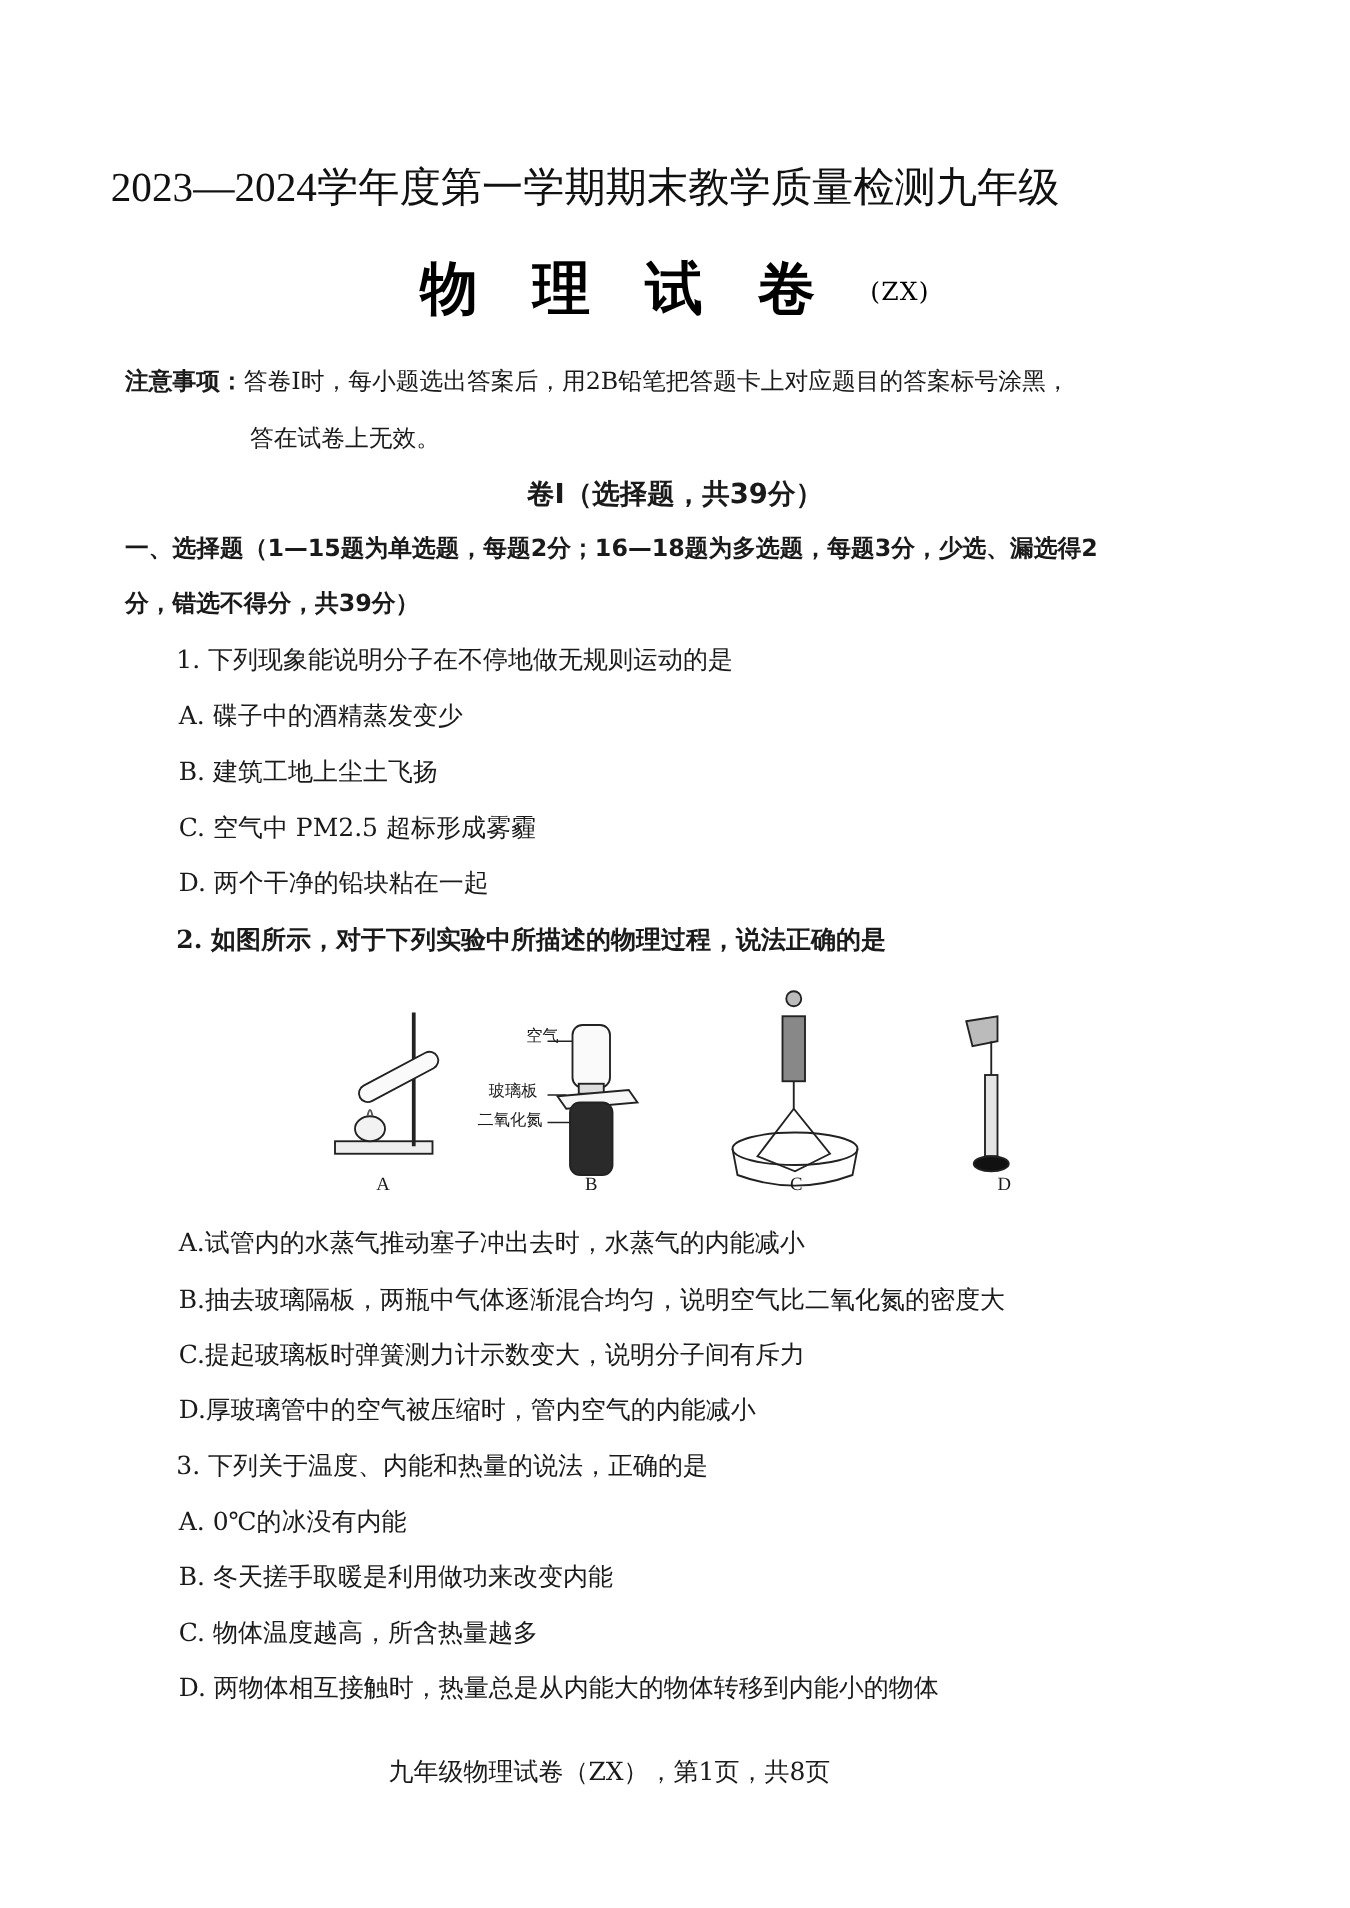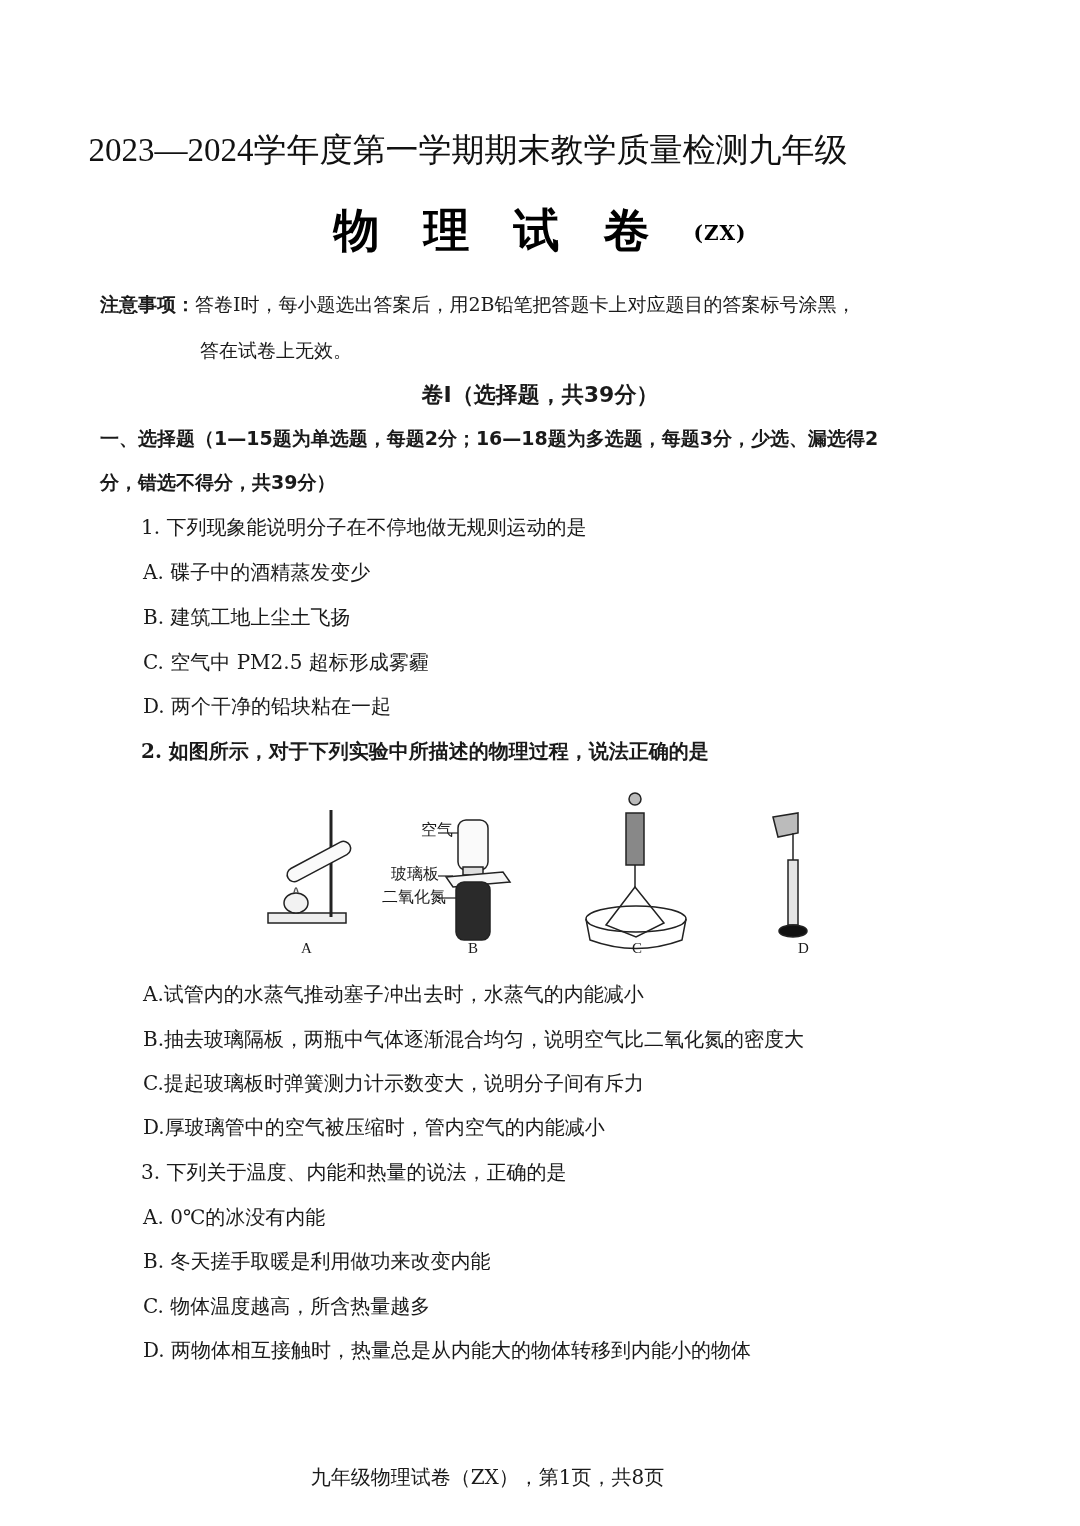--- a/index.html
+++ b/index.html
@@ -14,34 +14,34 @@
       font-size: 33px; letter-spacing: 0px; color: #111;
       font-family: "Liberation Serif", "DejaVu Serif", serif;
     }
     .main-title {
       top: 200px; left: 0; width: 1080px; text-align: center;
       font-size: 46px; font-weight: bold; color: #000;
       font-family: "DejaVu Serif", serif;
     }
     .main-title .t { letter-spacing: 44px; }
     .main-title .t:last-of-type { letter-spacing: 0; }
-    .main-title .code { font-size: 20px; font-weight: bold; letter-spacing: 1px; vertical-align: 6px; }
+    .main-title .code { font-size: 20px; font-weight: normal; letter-spacing: 1px; vertical-align: 6px; }
     .notice { top: 292px; left: 100px; font-size: 19px; }
     .notice .label { font-family: "DejaVu Sans", sans-serif; font-weight: bold; }
     .notice2 { top: 338px; left: 200px; font-size: 19px; }
     .vol-title { top: 380px; left: 0; width: 1080px; text-align: center; font-size: 22px; font-family: "DejaVu Sans", sans-serif; font-weight: bold; }
     .section { left: 100px; font-size: 19px; font-family: "DejaVu Sans", sans-serif; font-weight: bold; text-align: center; }
     .q { left: 110px; font-size: 20px; margin-left: 31px; }
     .opt { left: 143px; font-size: 20px; }
     .figure {
       top: 785px; left: 258px; width: 580px; height: 175px;
     }
     .fig-label { font-size: 15px; font-family: "Liberation Serif", serif; position: absolute; }
-    .fig-text { font-size: 16px; position: absolute; white-space: nowrap; font-family: "DejaVu Sans", sans-serif; }
-    .footer { top: 1464px; left: 0; width: 975px; text-align: center; font-size: 20px; }
+    .fig-text { font-size: 13px; position: absolute; white-space: nowrap; font-family: "DejaVu Sans", sans-serif; }
+    .footer { top: 1404px; left: 0; width: 975px; text-align: center; font-size: 20px; }
   </style>
 </head>
 <body>
 
 <div>
 
   <div class="abs title-line">2023—2024学年度第一学期期末教学质量检测九年级</div>
 
   <div class="abs main-title">
     <span class="t">物</span><span class="t">理</span><span class="t">试</span><span class="t">卷</span><span class="code">(ZX)</span>

